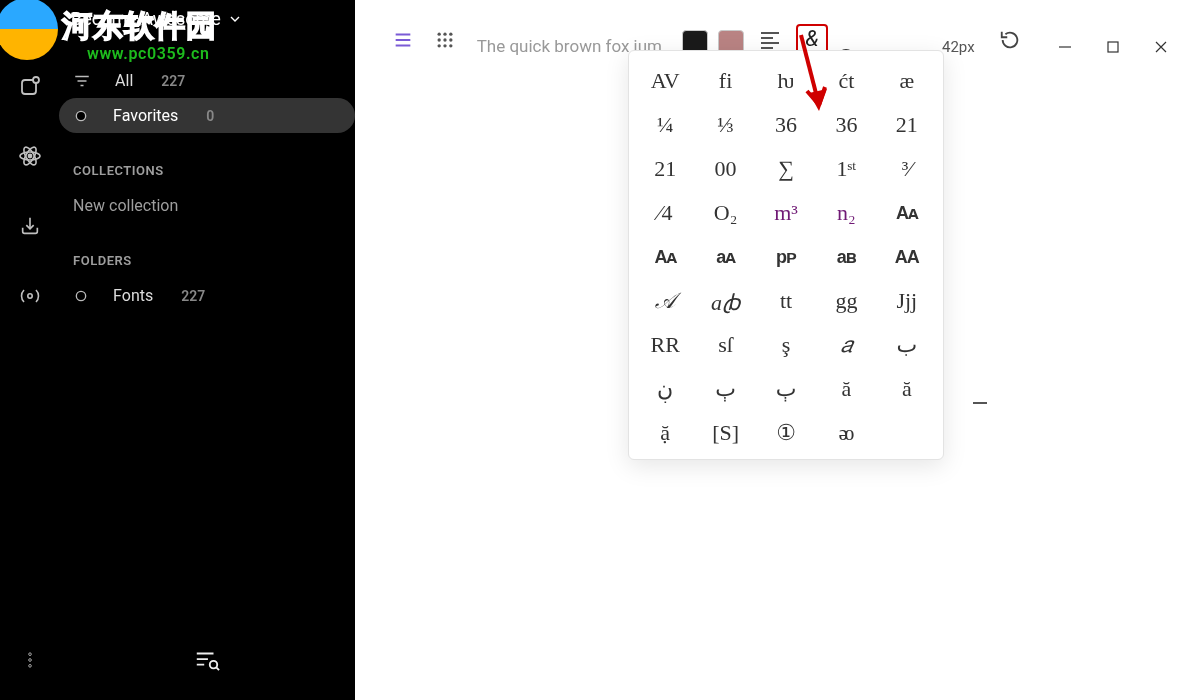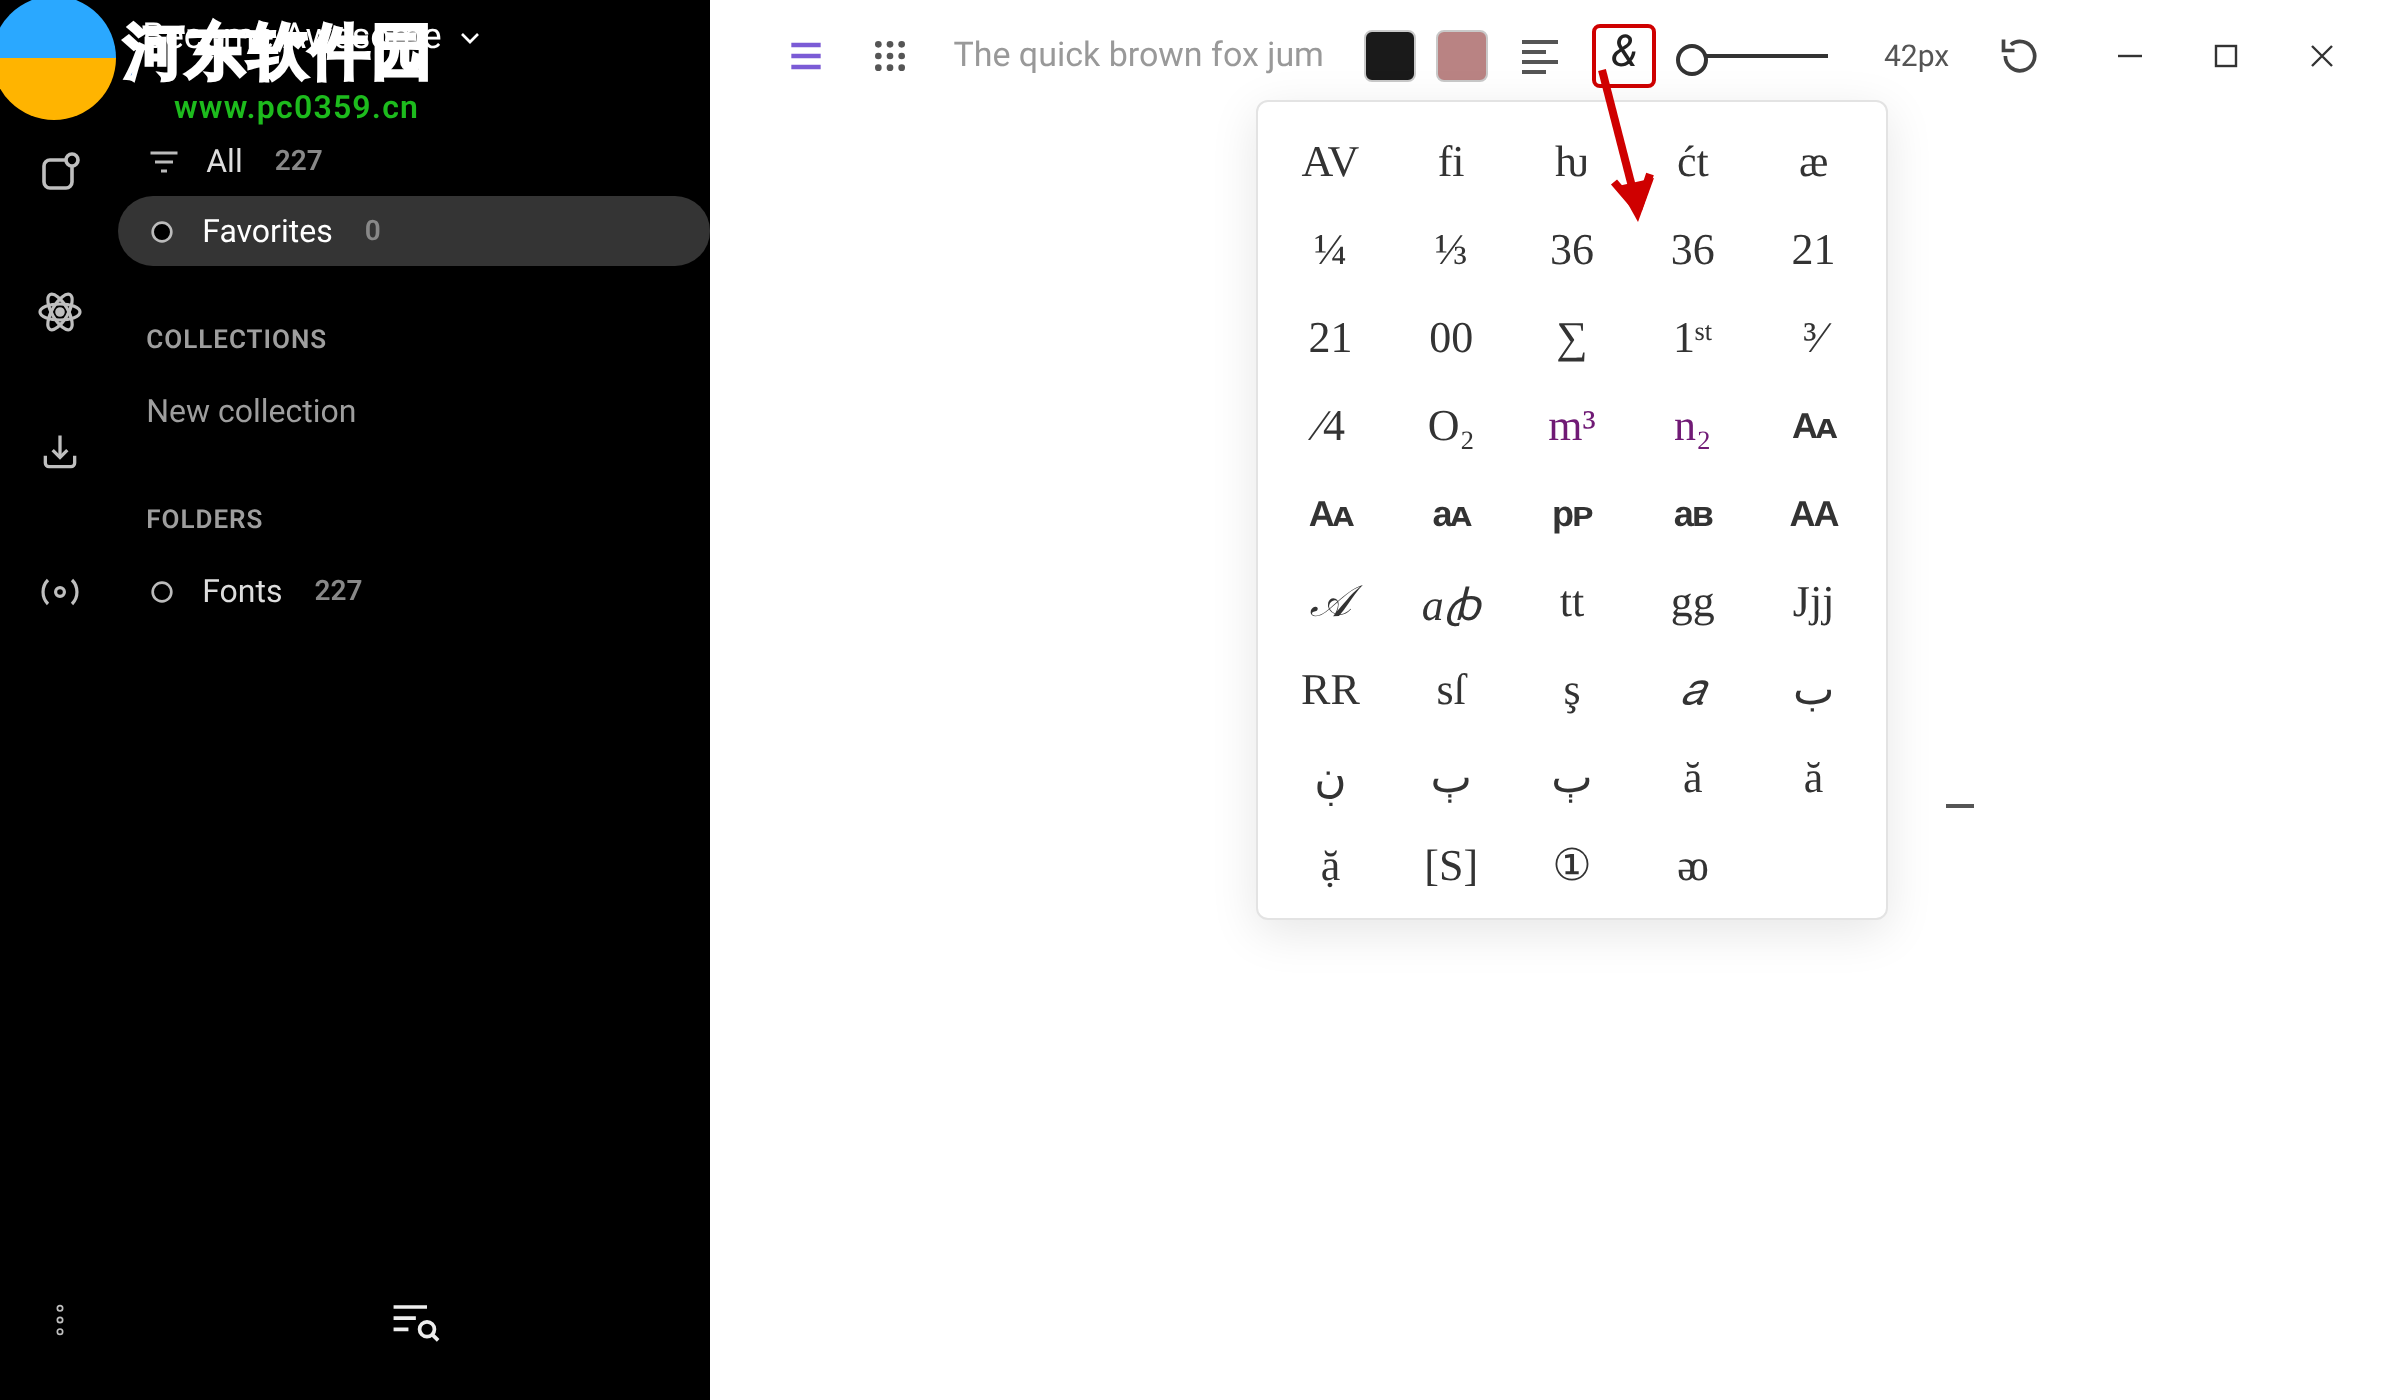--- a/index.html
+++ b/index.html
@@ -7,36 +7,36 @@
   
   .rail { width: 60px; background: #000; display: flex; flex-direction: column; align-items: center; padding-top: 70px; gap: 38px; position: relative; }
   .rail-bottom { position: absolute; bottom: 24px; width: 100%; display: flex; justify-content: center; }
   .rail svg { stroke: #bfbfbf; fill: none; }
   
   .sidebar { width: 300px; background: #000000; color: #eee; position: relative; }
   .brand { display: flex; align-items: center; gap: 6px; padding: 8px 0 0 12px; font-size: 18px; color: #fff; }
   .brand svg { stroke: #fff; }
   .section { margin-top: 30px; }
   .section-heading { font-size: 13px; font-weight: 600; letter-spacing: .5px; color: #9e9e9e; padding: 0 14px 10px; text-transform: uppercase; }
-  .nav-item { display: flex; align-items: center; gap: 12px; padding: 8px 14px; border-radius: 18px; font-size: 16px; cursor: pointer; color: #ddd; }
+  .nav-item { display: flex; align-items: center; gap: 24px; padding: 8px 14px; border-radius: 18px; font-size: 16px; cursor: pointer; color: #ddd; }
   .nav-item.selected { background: #343434; color: #fff; }
   .nav-item .count { color: #888; font-size: 14px; margin-left: 4px; font-weight: 600; }
   .nav-item svg { stroke: #bbb; }
   .sidebar-bottom { position: absolute; bottom: 24px; width: 100%; display: flex; justify-content: center; }
   .sidebar-bottom svg { stroke: #eee; }
   
   .watermark { position: absolute; left: 0; top: 0; pointer-events: none; z-index: 3; }
   .watermark-circle { width: 62px; height: 62px; border-radius: 50%; position: absolute; left: -4px; top: -2px;
     background: conic-gradient(#2aa8ff 0 90deg, #ffb400 90deg 270deg, #2aa8ff 270deg 360deg); }
   .watermark-text1 { position: absolute; left: 62px; top: 6px; font-size: 30px; font-weight: 700; color: #1b6ccf;
     -webkit-text-stroke: 1.5px #fff; letter-spacing: 1px; white-space: nowrap; }
   .watermark-text2 { position: absolute; left: 70px; top: 44px; font-size: 16px; font-weight: 600; color: #1dbb1d; letter-spacing: .6px; margin-left: 17px; }
   
   .main { flex: 1; display: flex; flex-direction: column; }
-  .toolbar { height: 56px; display: flex; align-items: center; padding: 0 12px; gap: 10px; margin-left: 20px; }
+  .toolbar { height: 56px; display: flex; align-items: flex-end; padding: 0 12px; gap: 10px; margin-left: 20px; }
   .toolbar .spacer { flex: 1; }
   .icon-btn { width: 32px; height: 32px; display: flex; align-items: center; justify-content: center; border-radius: 4px; cursor: pointer; }
   .sample-text { color: #999; font-size: 17px; margin-left: 6px; white-space: nowrap; overflow: hidden; max-width: 195px; }
   .color-swatch { width: 26px; height: 26px; border-radius: 4px; border: 1px solid #c9c9c9; }
   .align-lines { display: flex; flex-direction: column; gap: 3px; }
   .align-lines span { display: block; height: 2px; background: #555; }
   .amp-btn { border: 2px solid #cf0000; font-family: Georgia, 'Times New Roman', serif; font-style: italic; font-size: 22px; color: #222; position: relative; padding-bottom: 3px; }
   .slider { display: flex; align-items: center; gap: 0; margin: 0 6px; }
   .slider-track { width: 70px; height: 2px; background: #333; position: relative; }
   .slider-track::before { content: ""; position: absolute; left: -6px; top: -5px; width: 12px; height: 12px; border: 2px solid #333; border-radius: 50%; background: #fff; }

